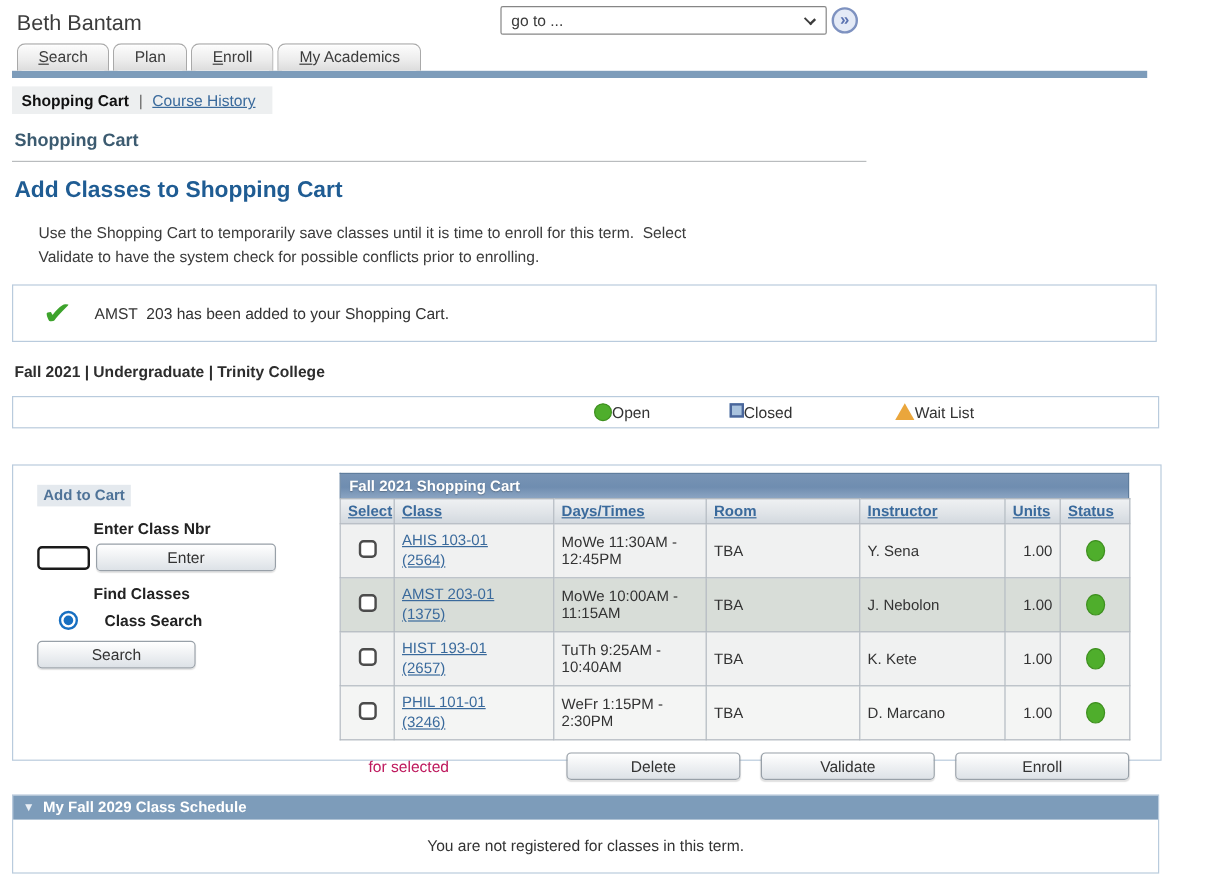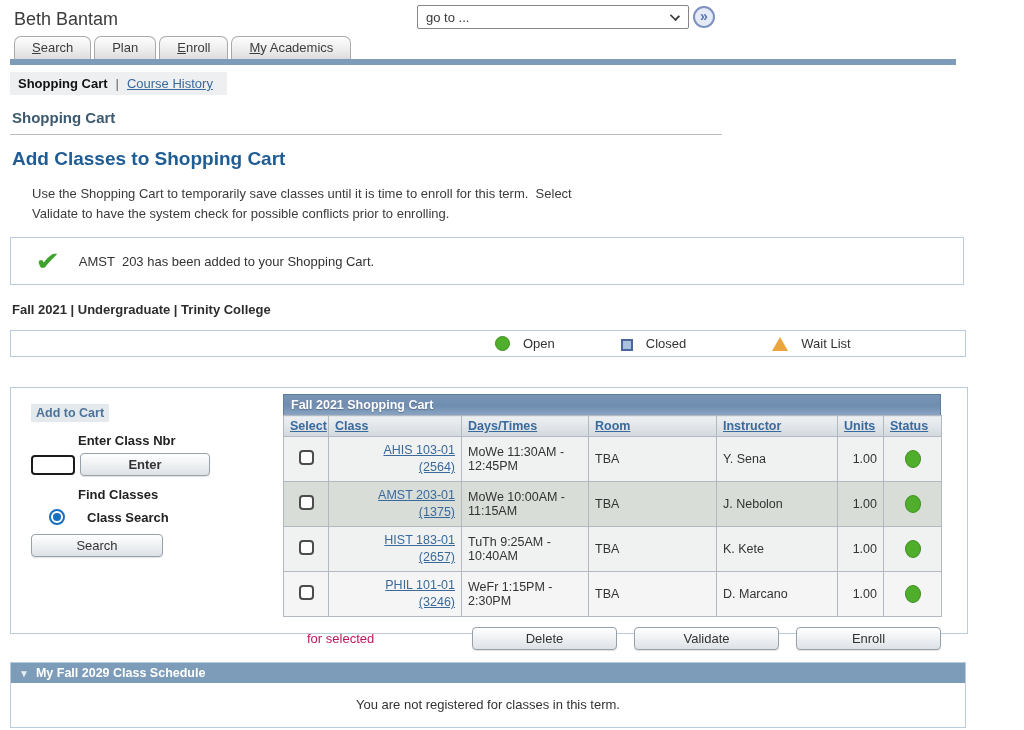--- a/index.html
+++ b/index.html
@@ -75,21 +75,21 @@
   }
   .success-text { white-space:pre-wrap; color:#333; }
 
   .term-line { margin:17px 0 0 12px; font-weight:bold; color:#2d2d2d; }
 
   
   .legend-box {
     margin:13px 0 0 10px; width:956px; height:27px; border:1px solid #b9cbdd;
     display:flex; align-items:center;
   }
-  .legend-item { display:flex; align-items:flex-end; gap:13px; }
+  .legend-item { display:flex; align-items:flex-start; gap:0; }
   .legend-open { margin-left:484px; }
   .legend-closed { margin-left:66px; }
   .legend-wait { margin-left:86px; }
   .dot-open {
     width:15px; height:15px; border-radius:50%;
     background:#4fae2c; border:1px solid #3f9020;
   }
   .sq-closed { width:12px; height:12px; background:#a9c3de; border:2px solid #4a669b; }
   .tri-wait {
     width:0; height:0; border-left:8px solid transparent; border-right:8px solid transparent;
@@ -111,21 +111,21 @@
   .nbr-input {
     width:44px; height:20px; border:2px solid #1b1b1b; border-radius:4px;
     margin-right:5px; padding:0 4px; font-family:inherit; font-size:13px;
   }
   .ps-btn {
     background:linear-gradient(180deg,#ffffff 0%,#f0f2f4 45%,#dde2e7 100%);
     border:1px solid #98a0a8; border-radius:4px; color:#333;
     font-size:13px; font-family:inherit; height:23px; cursor:pointer;
     box-shadow:0 1px 1px rgba(0,0,0,.12);
   }
-  .enter-btn { width:130px;font-weight:bold; }
+  .enter-btn { width:150px; }
   .radio-row { display:flex; align-items:center; gap:22px; margin:7px 0 0 18px; }
   .radio-outer {
     width:16px; height:16px; border-radius:50%; border:2px solid #176fc1;
     display:flex; align-items:center; justify-content:center; background:#fff;
   }
   .radio-dot { width:8px; height:8px; border-radius:50%; background:#176fc1; }
   .radio-label { font-weight:bold; color:#222; }
   .search-btn { width:132px; margin-top:9px; }
 
   
@@ -150,21 +150,21 @@
   table.cart td { height:45px; color:#333; }
   tr.row-light td { background:#f0f1f1; }
   tr.row-shade td { background:#d8ddd8; }
   tr.row-white td { background:#f4f5f4; }
   td.cell-select { text-align:center; }
   .chk {
     width:15px; height:15px; border:2px solid #4c4c4c; border-radius:4px;
     background:#fff; display:inline-block; cursor:pointer;
   }
   .class-link { color:#3a6a9c; text-decoration:underline; cursor:pointer; }
-  .class-link span { display:block; line-height:1.35;text-align:right; }
+  .class-link span { display:block; line-height:1.35; }
   td.cell-units { text-align:right; padding-right:10px; }
   td.cell-status { text-align:center; }
   .status-dot {
     display:inline-block; width:16px; height:18px; border-radius:50%;
     background:#4fae2c; border:1px solid #3f9020; vertical-align:middle;
   }
   .grid-footer { display:flex; align-items:center; margin-top:10px; }
   .for-selected { color:#be185d; margin-left:24px;text-align:center; }
   .grid-footer .spacer { flex:1; }
   .action-btn { width:145px; margin-left:17px; }
@@ -301,21 +301,21 @@
             <td class="cell-select"><span class="chk"></span></td>
             <td><span class="class-link"><span>AMST 203-01</span><span>(1375)</span></span></td>
             <td><span>MoWe 10:00AM - 11:15AM</span></td>
             <td><span>TBA</span></td>
             <td><span>J. Nebolon</span></td>
             <td class="cell-units"><span>1.00</span></td>
             <td class="cell-status"><span class="status-dot"></span></td>
           </tr>
           <tr class="row-light">
             <td class="cell-select"><span class="chk"></span></td>
-            <td><span class="class-link"><span>HIST 183-01</span><span>(2657)</span></span></td>
+            <td><span class="class-link"><span>HIST 193-01</span><span>(2657)</span></span></td>
             <td><span>TuTh 9:25AM - 10:40AM</span></td>
             <td><span>TBA</span></td>
             <td><span>K. Kete</span></td>
             <td class="cell-units"><span>1.00</span></td>
             <td class="cell-status"><span class="status-dot"></span></td>
           </tr>
           <tr class="row-white">
             <td class="cell-select"><span class="chk"></span></td>
             <td><span class="class-link"><span>PHIL 101-01</span><span>(3246)</span></span></td>
             <td><span>WeFr 1:15PM - 2:30PM</span></td>

